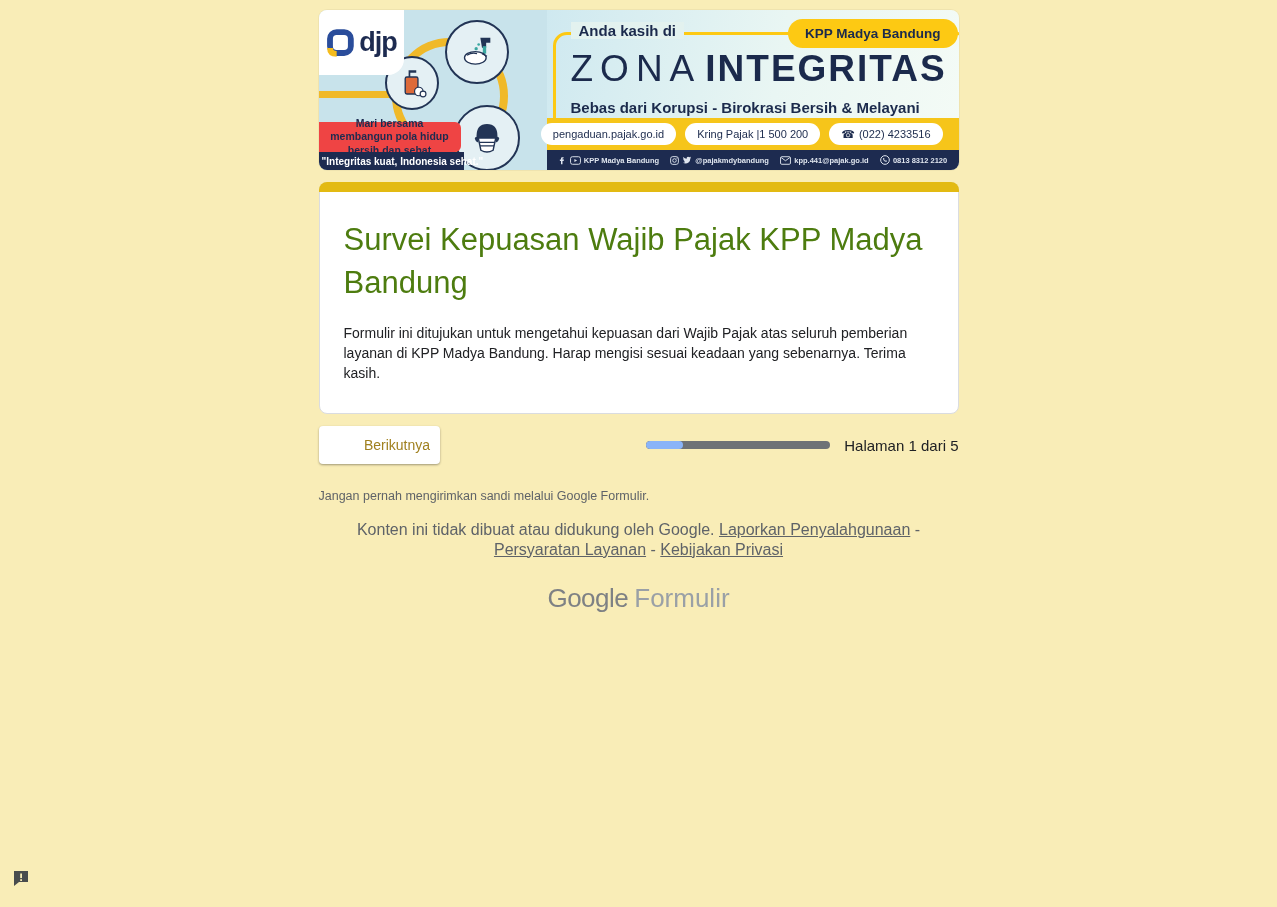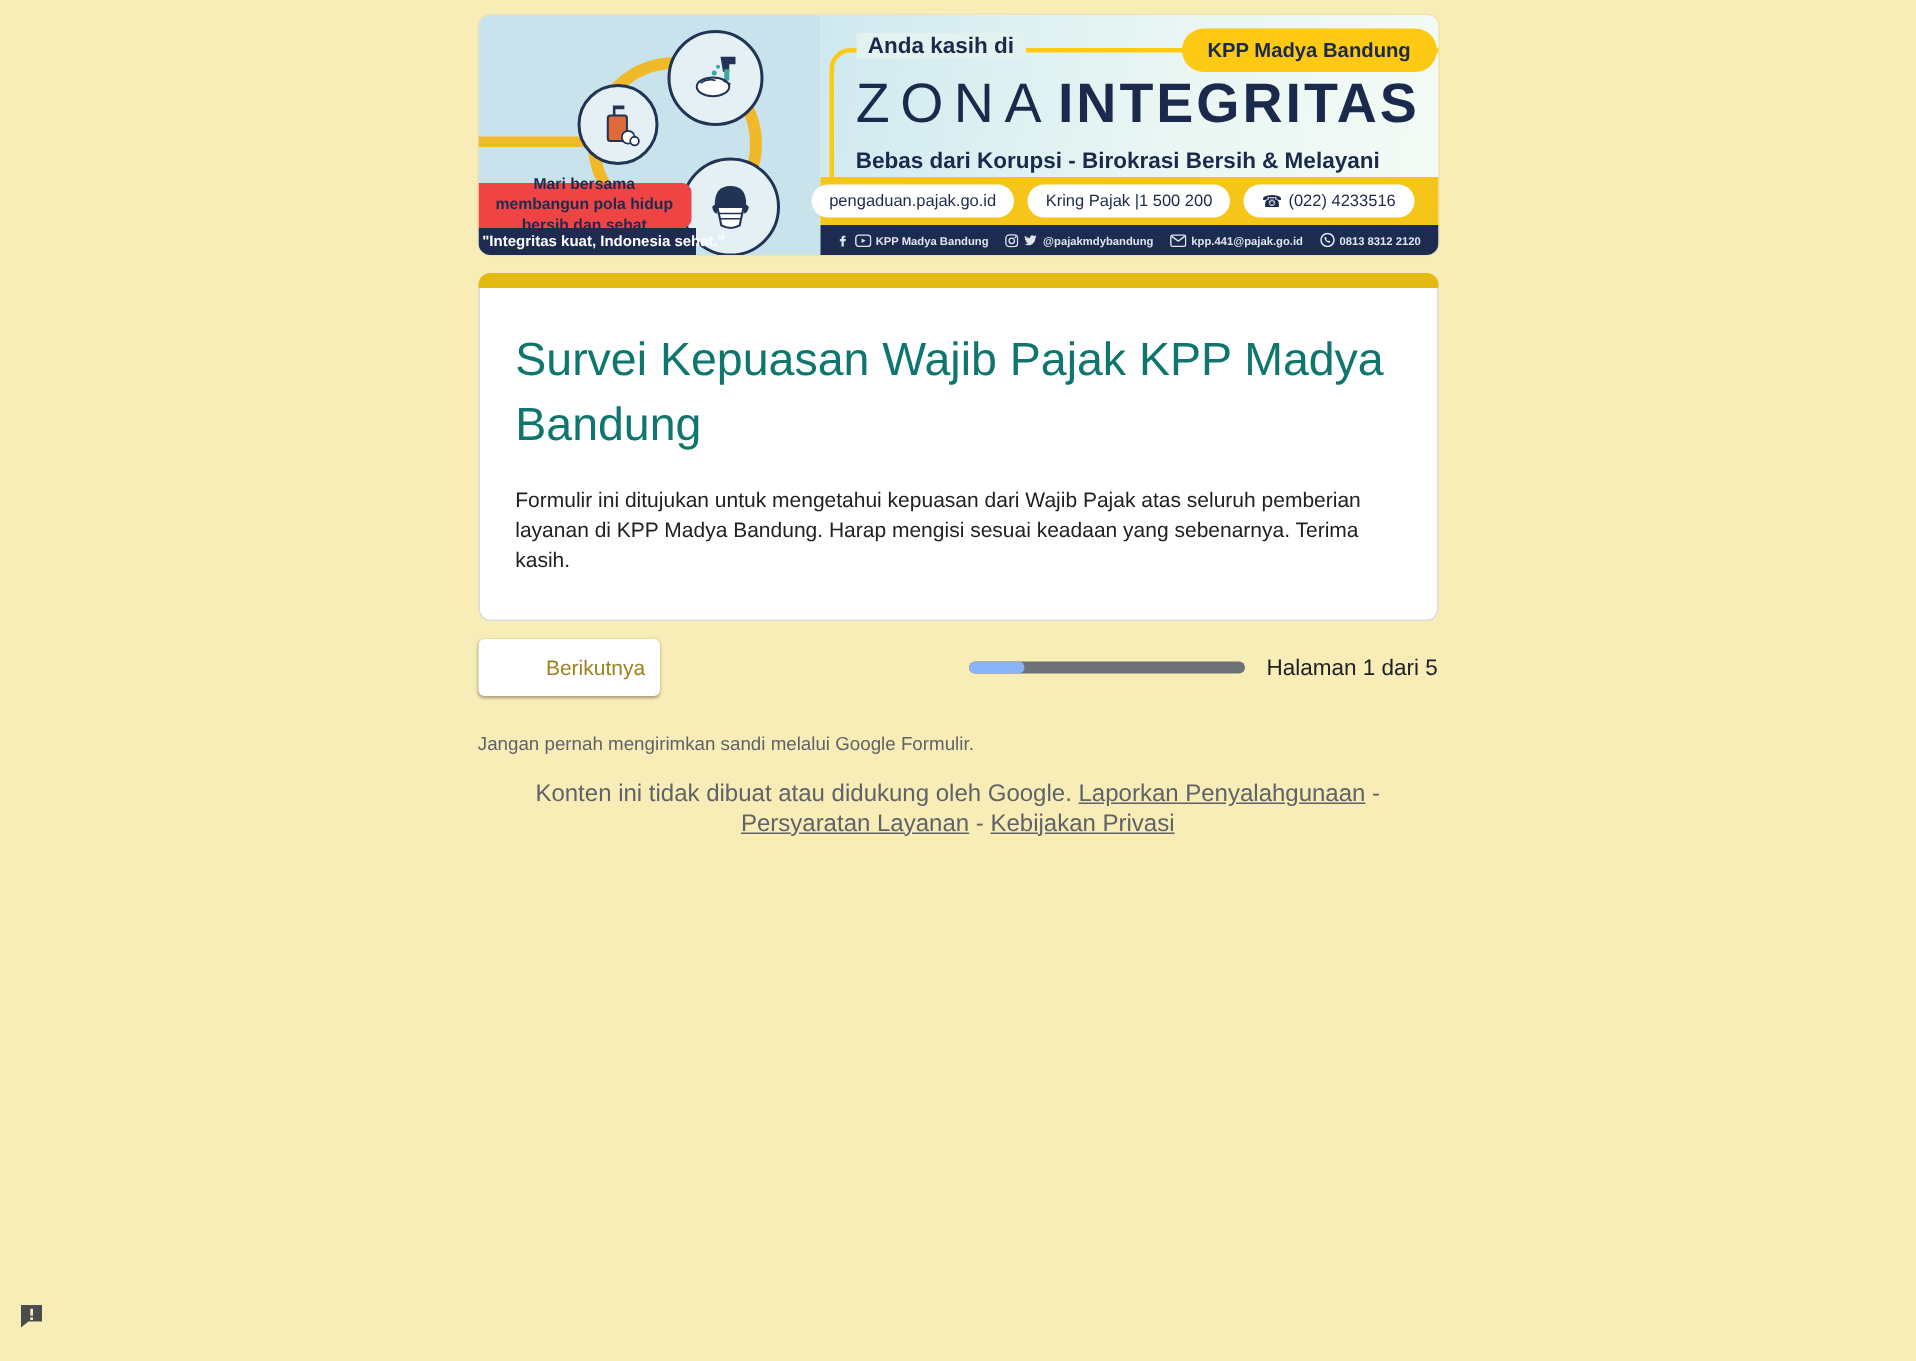--- a/index.html
+++ b/index.html
@@ -41,21 +41,21 @@
   .pill .b { font-weight:normal; }
   .pill .ph { margin-right:4px; font-size:11px; }
 
   .navy-bar { position:absolute; left:0; top:140px; width:412px; height:20px; background:#1d2b50; display:flex; align-items:center; justify-content:space-evenly; }
   .social-item { display:flex; align-items:center; gap:3px; color:#dfe5ee; font-size:7.5px; font-weight:bold; white-space:nowrap; }
   .social-item svg { display:block; }
 
   
   .card { position:relative; margin-top:12px; background:#ffffff; border:1px solid #dadce0; border-radius:8px; padding:36px 24px 30px 24px; }
   .card-topbar { position:absolute; left:-1px; top:-1px; right:-1px; height:10px; background:#e3ba12; border-radius:8px 8px 0 0; }
-  .form-title { font-size:31px; font-weight:400; color:#0f766e; line-height:1.38; letter-spacing:0; }
+  .form-title { font-size:31px; font-weight:400; color:#4d7c0f; line-height:1.38; letter-spacing:0; }
   .form-desc { margin-top:18px; font-size:14px; color:#202124; line-height:1.45; }
 
   
   .action-row { margin-top:12px; display:flex; align-items:center; height:38px; }
   .next-btn { width:121px; height:38px; background:#ffffff; border:none; border-radius:4px; box-shadow:0 1px 2px rgba(0,0,0,0.25), 0 1px 3px rgba(0,0,0,0.12); font-size:14px; font-weight:500; color:#a0801f; cursor:pointer; font-family:"Liberation Sans", sans-serif;padding-left:36px; }
   .spacer { flex:1; }
   .progress-track { width:184px; height:8px; background:#6e7276; border-radius:4px; overflow:hidden; }
   .progress-fill { height:8px; background:#8ab4f8; border-radius:4px; }
   .page-indicator { margin-left:14px; font-size:15px; color:#202124; white-space:nowrap; }
 
@@ -103,20 +103,27 @@
       <div class="bubble-circle c-mask">
         <svg width="42" height="42" viewBox="0 0 48 48">
           <path d="M12 22 q0 -14 12 -14 q12 0 12 14 l-2 2 h-20 z" fill="#223455"></path>
           <path d="M10 24 q2 -3 4 -1 l0 6 q-3 0 -4 -5 z" fill="#223455"></path>
           <path d="M38 24 q-2 -3 -4 -1 l0 6 q3 0 4 -5 z" fill="#223455"></path>
           <path d="M14 24 h20 l-3 14 q-7 4 -14 0 z" fill="#ffffff" stroke="#223455" stroke-width="1.6"></path>
           <path d="M15 29 h18 M16 33 h16" stroke="#223455" stroke-width="1.2" fill="none"></path>
         </svg>
       </div>
 
+      <div class="djp-box">
+        <svg width="30" height="30" viewBox="0 0 36 36">
+          <rect x="6" y="5" width="25" height="25" rx="8" fill="none" stroke="#2a4d9b" stroke-width="7"></rect>
+          <path d="M6 24 q0 7 8 7" fill="none" stroke="#f5bc1c" stroke-width="7"></path>
+        </svg>
+        <span class="djp-text">djp</span>
+      </div>
 
       <div class="mari-box">Mari bersama membangun pola hidup bersih dan sehat</div>
       <div class="quote-box">"Integritas kuat, Indonesia sehat."</div>
     </div>
 
     <div class="banner-right">
       <div class="zi-frame"></div>
       <div class="pretitle">Anda kasih di</div>
       <div class="kpp-badge">KPP Madya Bandung</div>
       <div class="zi-title">
@@ -198,20 +205,23 @@
 
   <div class="disclaimer">
     <span>Konten ini tidak dibuat atau didukung oleh Google.</span>
     <a>Laporkan Penyalahgunaan</a>
     <span>-</span>
     <a>Persyaratan Layanan</a>
     <span>-</span>
     <a>Kebijakan Privasi</a>
   </div>
 
+  <div class="brand">
+    <span class="brand-google">Google</span><span class="brand-product">Formulir</span>
+  </div>
 
 </div>
 
 <div class="report-icon">
   <svg width="18" height="18" viewBox="0 0 18 18">
     <path d="M2 2 h14 v11 h-9 l-5 4 z" fill="#494c4e"></path>
     <rect x="8.2" y="4.5" width="1.8" height="4.6" fill="#f9edb7"></rect>
     <rect x="8.2" y="10.2" width="1.8" height="1.8" fill="#f9edb7"></rect>
   </svg>
 </div>

